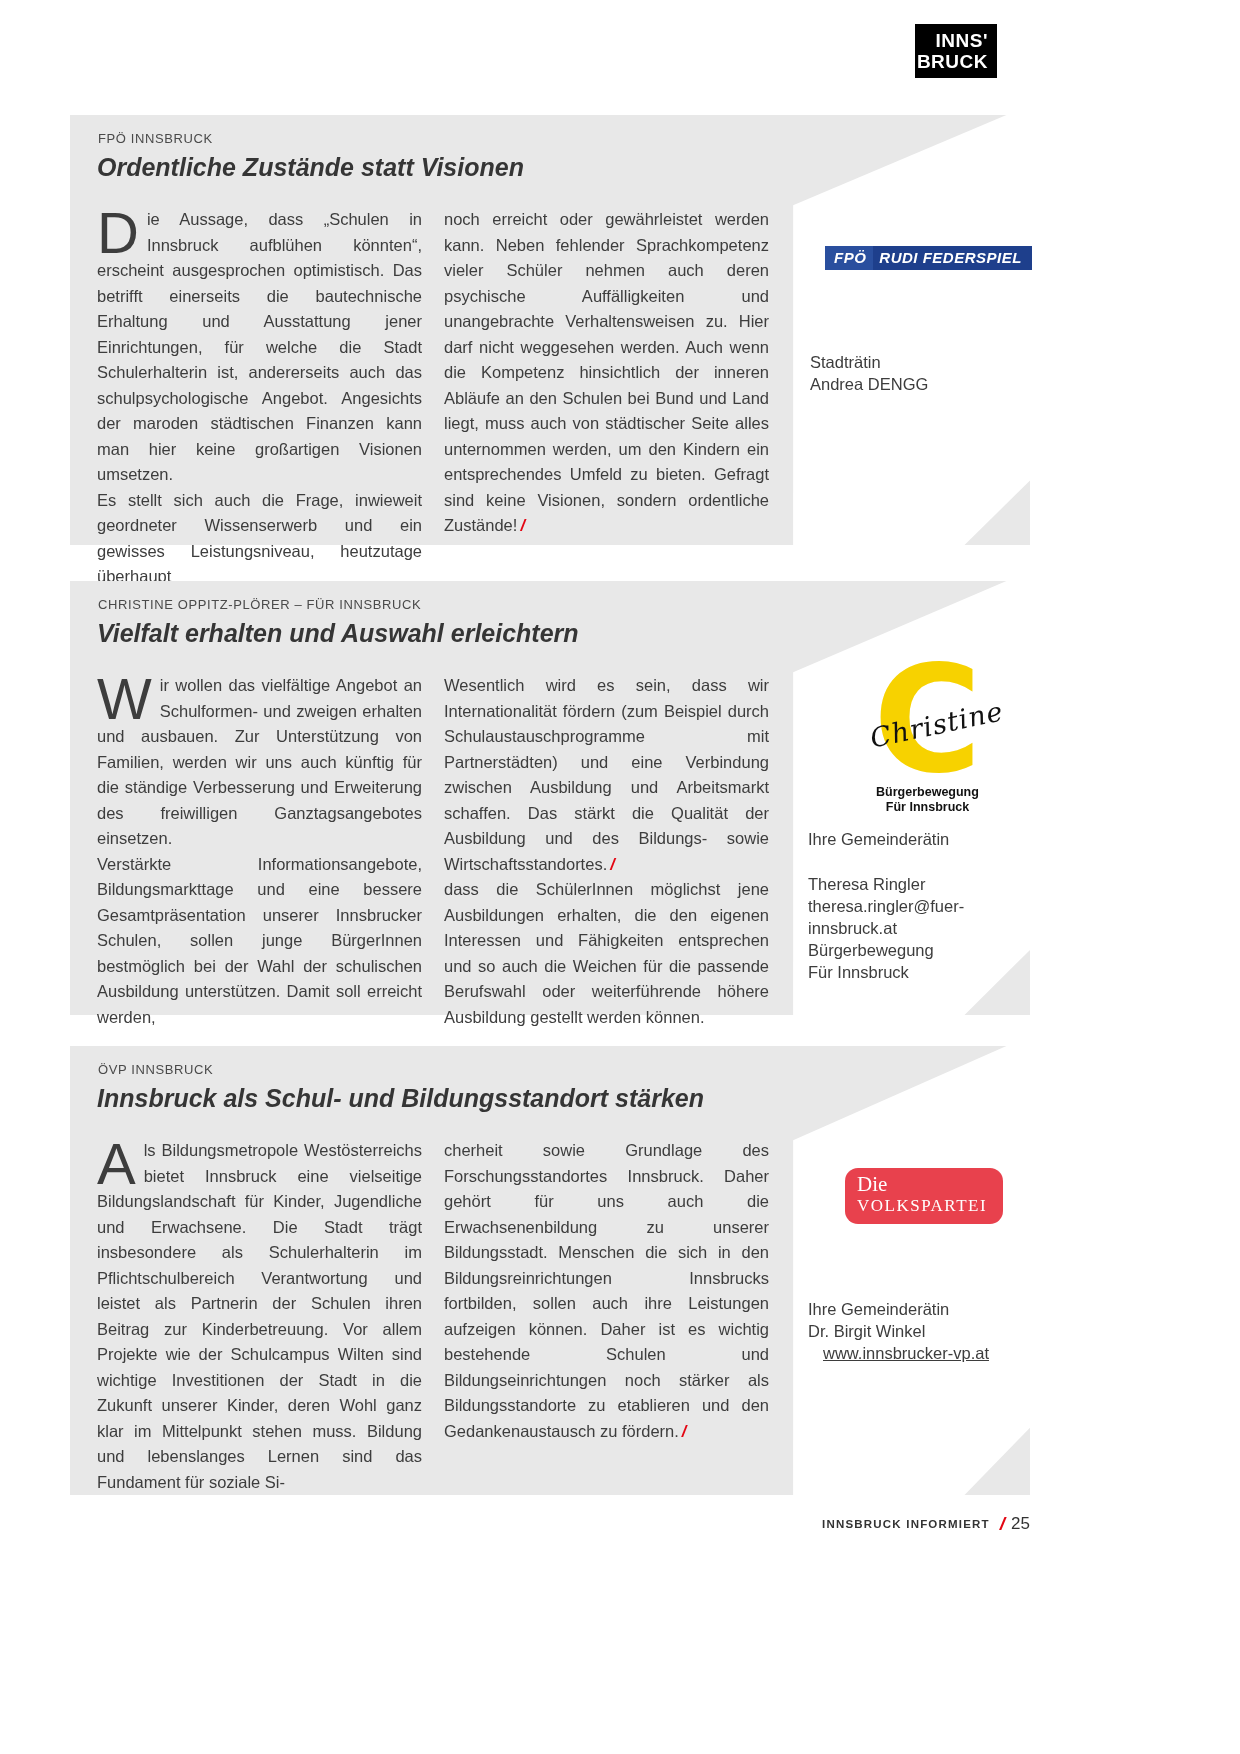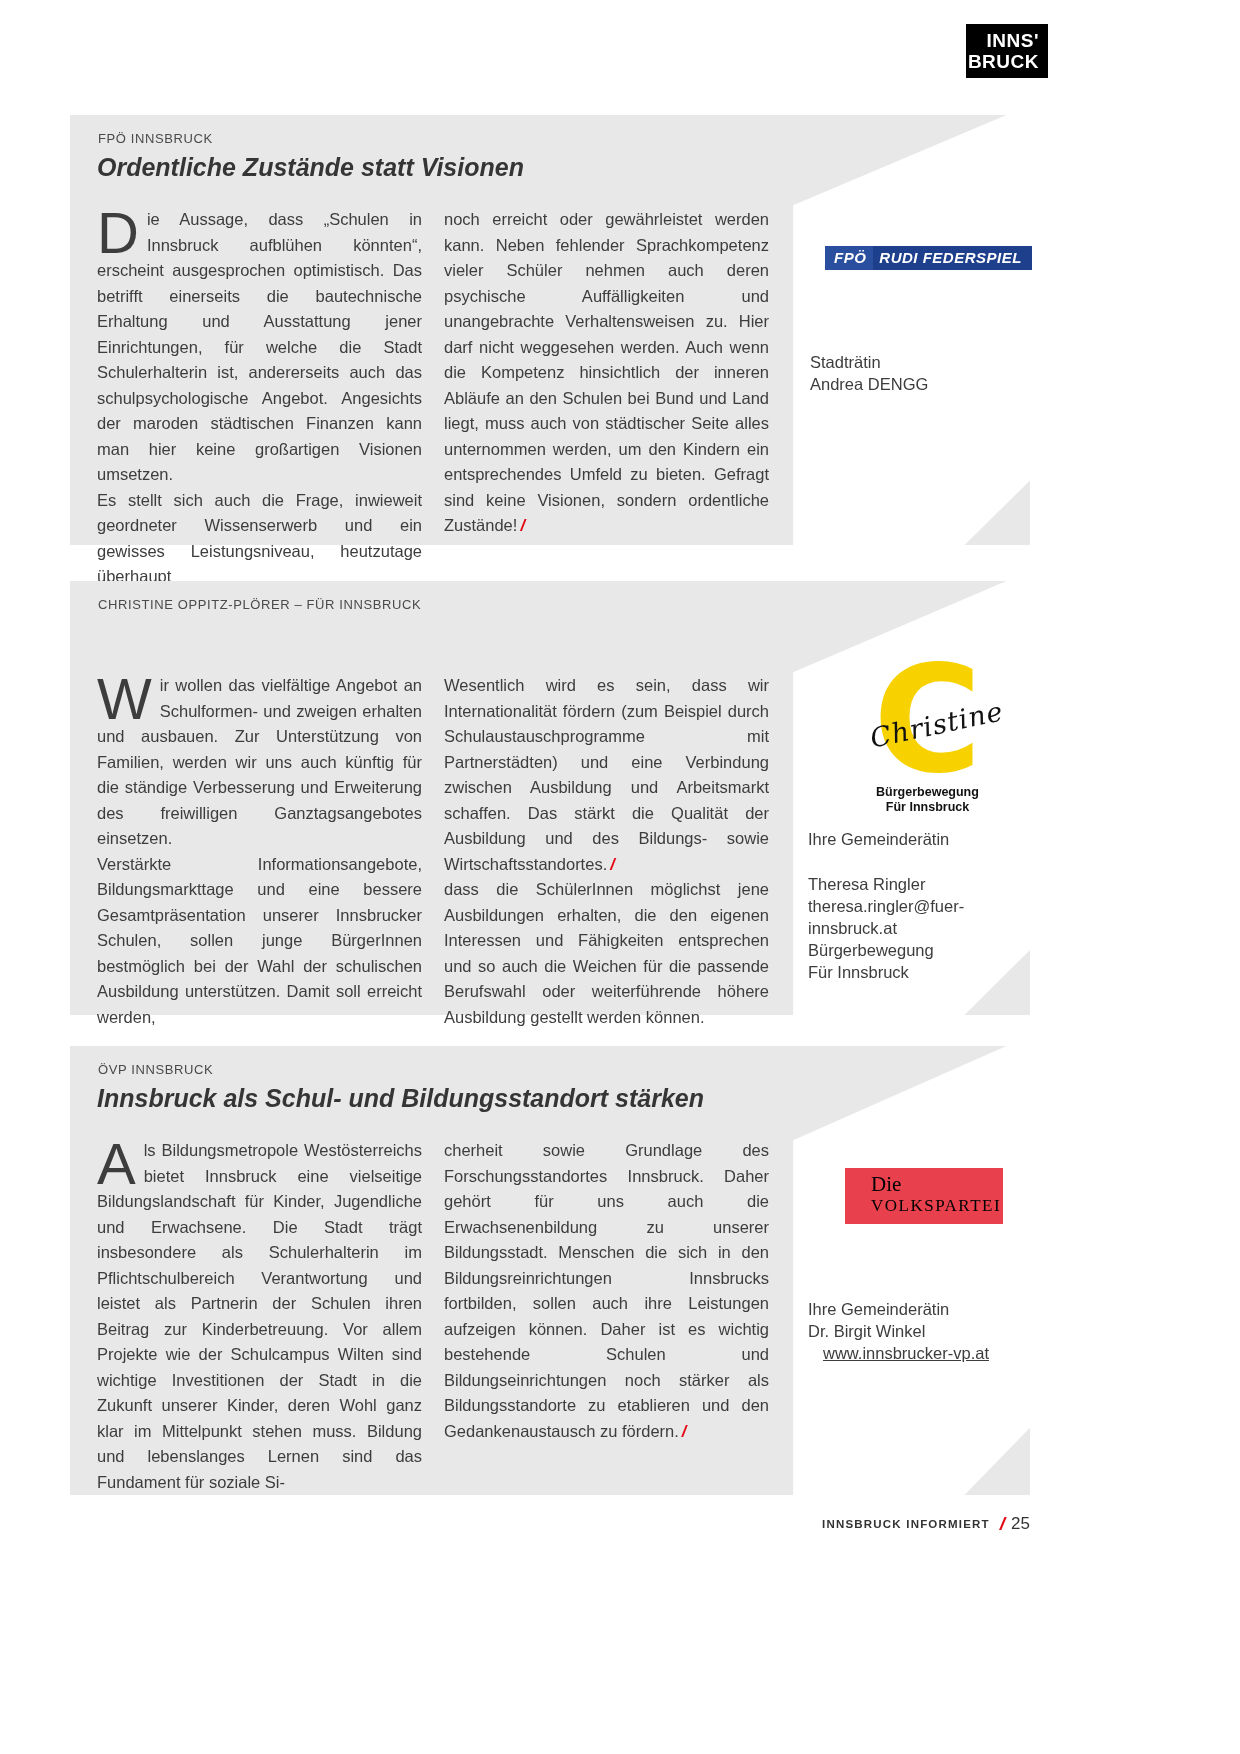--- a/index.html
+++ b/index.html
@@ -5,21 +5,21 @@
   * { margin:0; padding:0; box-sizing:border-box; }
   html,body { background:#fff; }
   .page {
     position:relative; width:1240px; height:1754px; margin:0 auto;
     background:#fff; font-family:"Liberation Sans", sans-serif; color:#3d3d3d;
     overflow:hidden;
   }
 
   
   .brand {
-    position:absolute; top:24px; left:966px; width:82px; height:54px;
+    position:absolute; top:24px; left:915px; width:82px; height:54px;
     background:#000; color:#fff; display:flex; flex-direction:column;
     align-items:flex-end; justify-content:center; padding:4px 9px;
     font-weight:bold; font-size:19px; line-height:21px; letter-spacing:0.5px;
   }
 
   
   .article { position:absolute; left:70px; width:960px; background:#e8e8e8; }
   .a1 { top:115px;  height:430px; }
   .a2 { top:581px;  height:434px; }
   .a3 { top:1046px; height:449px; }
@@ -68,22 +68,23 @@
     font-family:"DejaVu Serif", serif; font-style:italic; font-size:27px;
     color:#111; transform:rotate(-12deg); letter-spacing:1px; white-space:nowrap;
   }
   .christine-sub { margin-top:6px; font-size:12.5px; font-weight:bold; color:#111; line-height:15px; }
   .a2 .credits-role { left:738px; top:247px; }
   .a2 .credits-block { left:738px; top:292px; }
 
   
   .vp-logo {
     position:absolute; left:775px; top:122px; width:158px;
-    background:#e8414d; color:#000000; padding:5px 26px 8px;
+    background:#e8414d; color:#ffffff; padding:5px 12px 8px;
     font-family:"Liberation Serif", serif;
+    border-radius:13px;
   }
   .vp-die  { font-size:21px; line-height:23px; }
   .vp-name { font-size:17px; letter-spacing:1.5px; line-height:20px; }
   .a3 .credits { left:738px; top:252px; }
   .credit-url { text-decoration:underline; color:#3d3d3d;margin-left:15px; }
 
   
   .footer {
     position:absolute; top:1513px; left:70px; width:960px;
     display:flex; justify-content:flex-end; align-items:center;
@@ -121,20 +122,21 @@
     </div>
     <div class="credits">
       <div>Stadträtin</div>
       <div>Andrea DENGG</div>
     </div>
   </section>
 
   <section class="article a2">
     <div class="white-cut"></div>
     <div class="kicker">CHRISTINE OPPITZ-PLÖRER – FÜR INNSBRUCK</div>
+    <h2 class="title">Vielfalt erhalten und Auswahl erleichtern</h2>
     <div class="columns">
       <div class="col">
         <p><span class="dropcap">W</span><span>ir wollen das vielfältige Angebot an Schulformen- und zweigen erhalten und ausbauen. Zur Unterstützung von Familien, werden wir uns auch künftig für die ständige Verbesserung und Erweiterung des freiwilligen Ganztagsangebotes einsetzen.</span></p>
         <p>Verstärkte Informationsangebote, Bildungsmarkttage und eine bessere Gesamtpräsentation unserer Innsbrucker Schulen, sollen junge BürgerInnen bestmöglich bei der Wahl der schulischen Ausbildung unterstützen. Damit soll erreicht werden,</p>
       </div>
       <div class="col">
         <p><span>Wesentlich wird es sein, dass wir Internationalität fördern (zum Beispiel durch Schulaustauschprogramme mit Partnerstädten) und eine Verbindung zwischen Ausbildung und Arbeitsmarkt schaffen. Das stärkt die Qualität der Ausbildung und des Bildungs- sowie Wirtschaftsstandortes.</span><span class="end-mark">/</span></p>
         <p>dass die SchülerInnen möglichst jene Ausbildungen erhalten, die den eigenen Interessen und Fähigkeiten entsprechen und so auch die Weichen für die passende Berufswahl oder weiterführende höhere Ausbildung gestellt werden können.</p>
       </div>
     </div>

